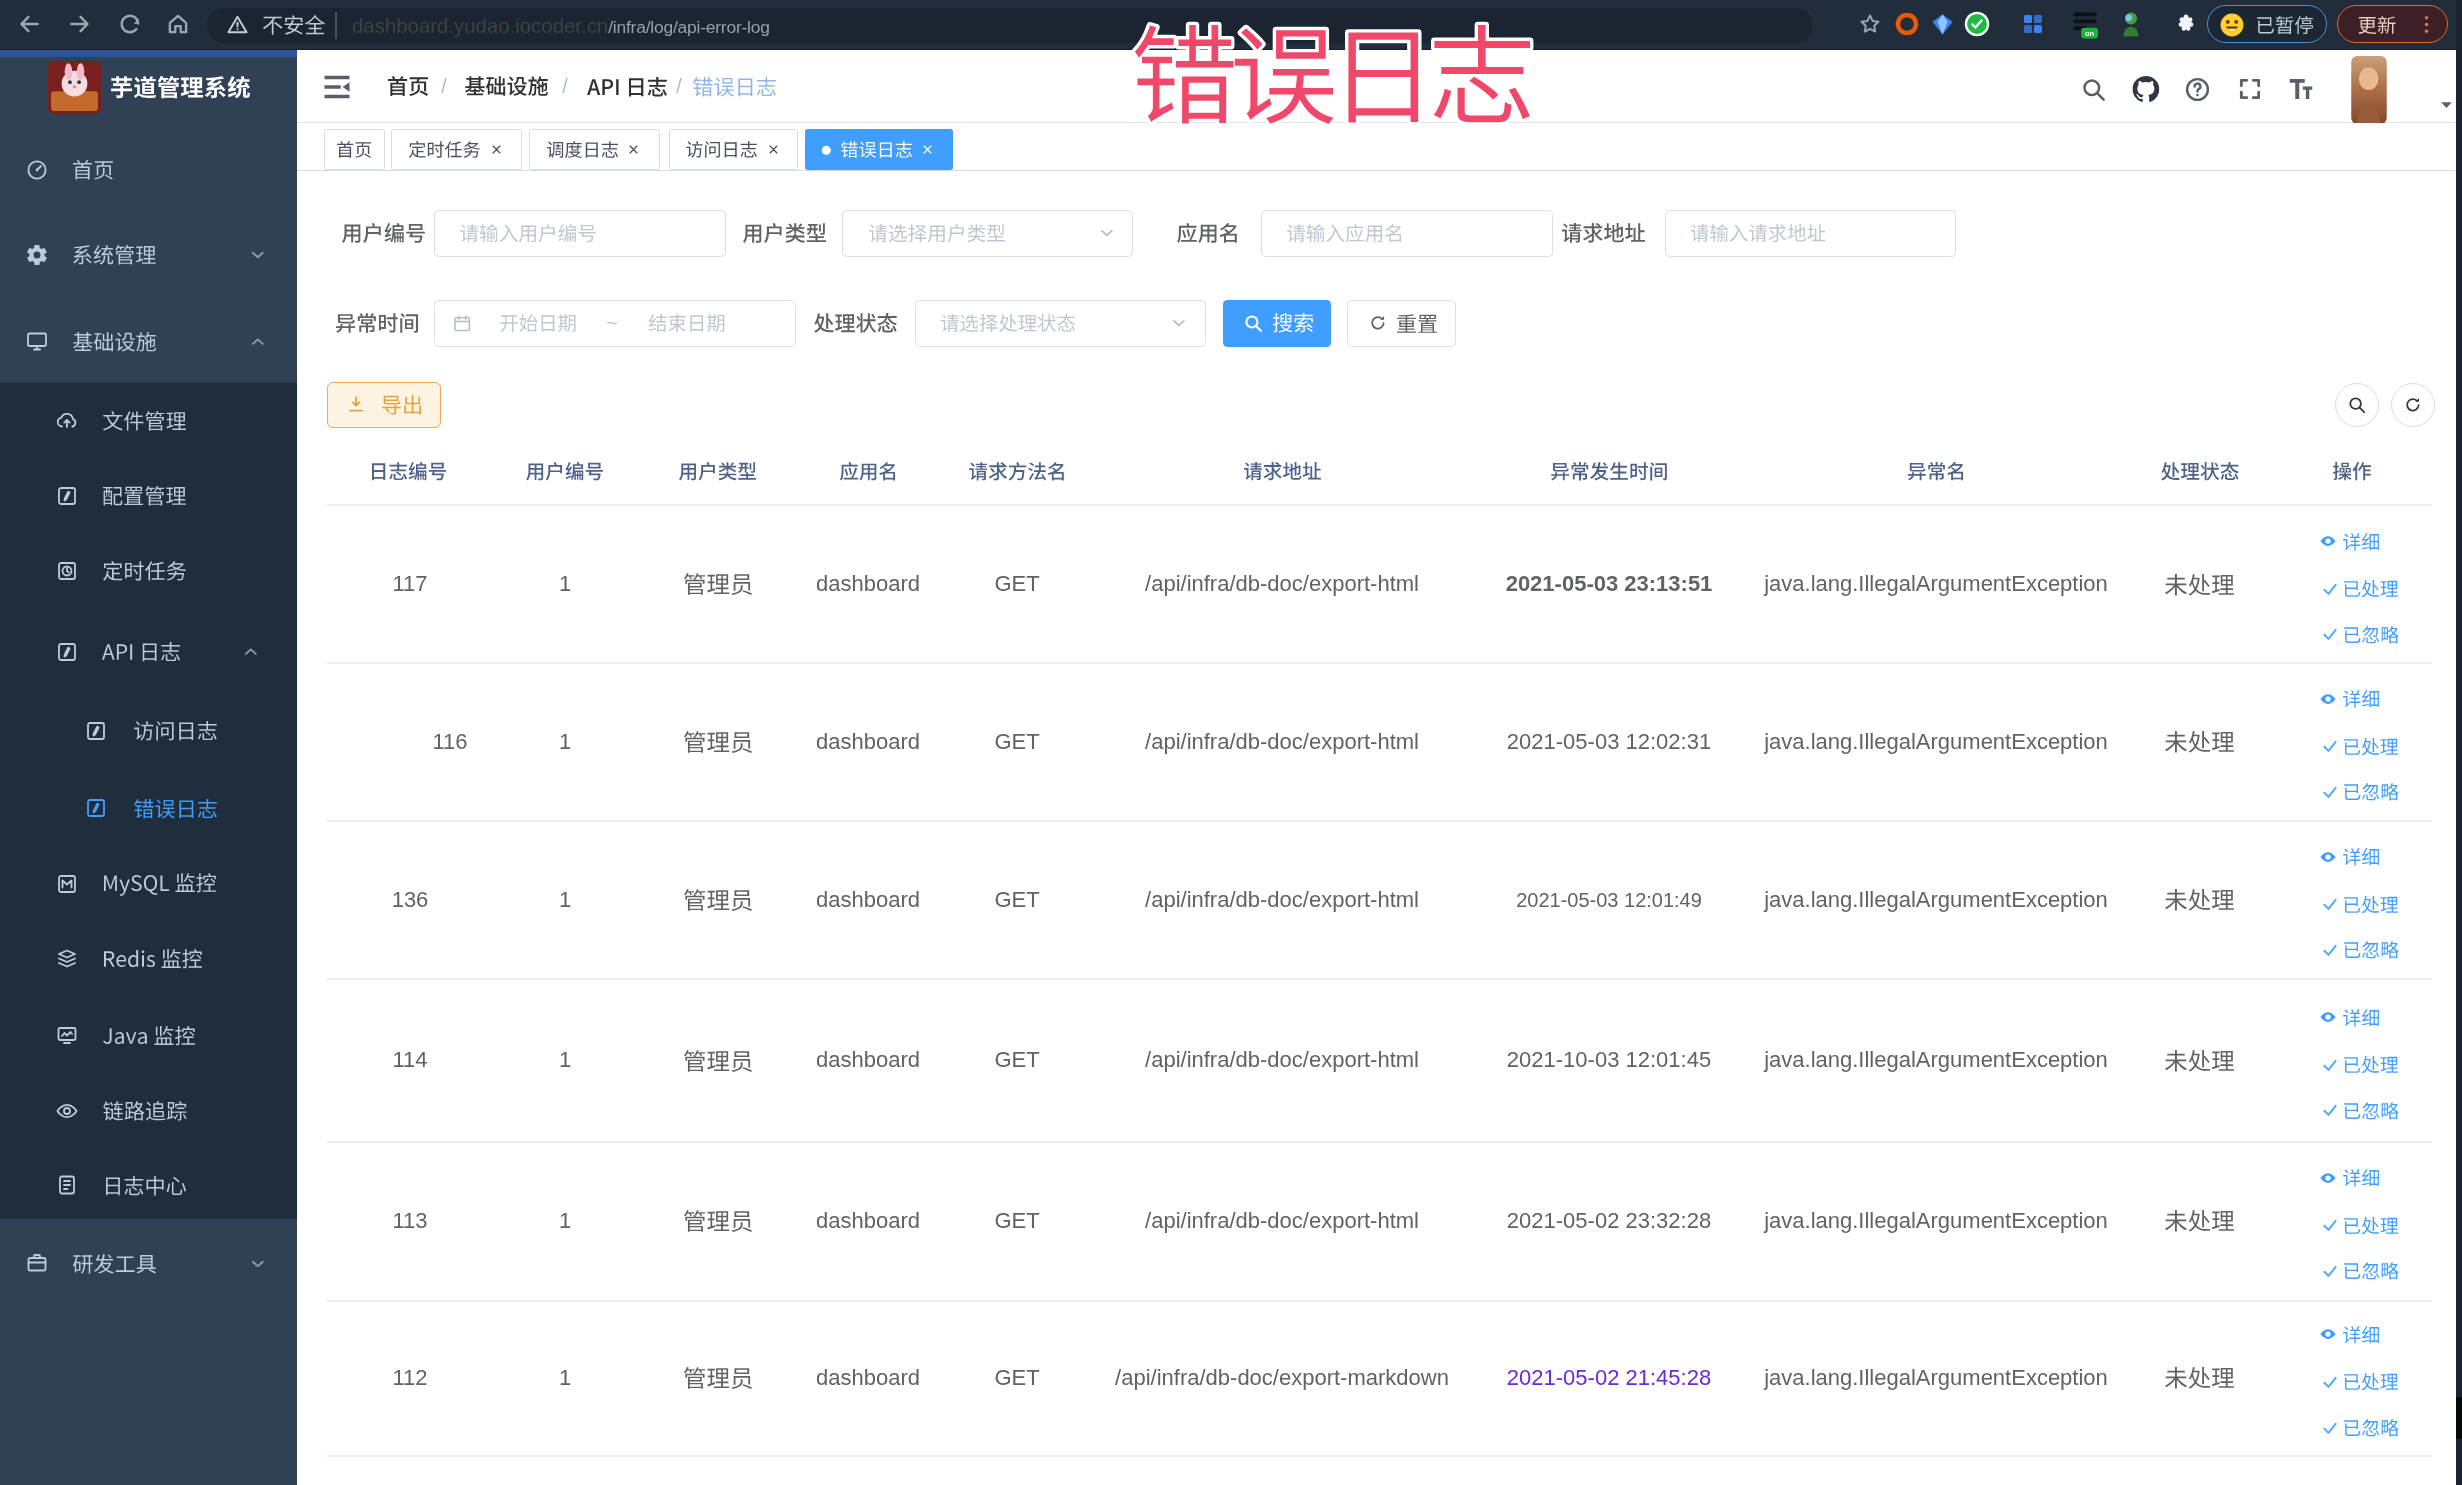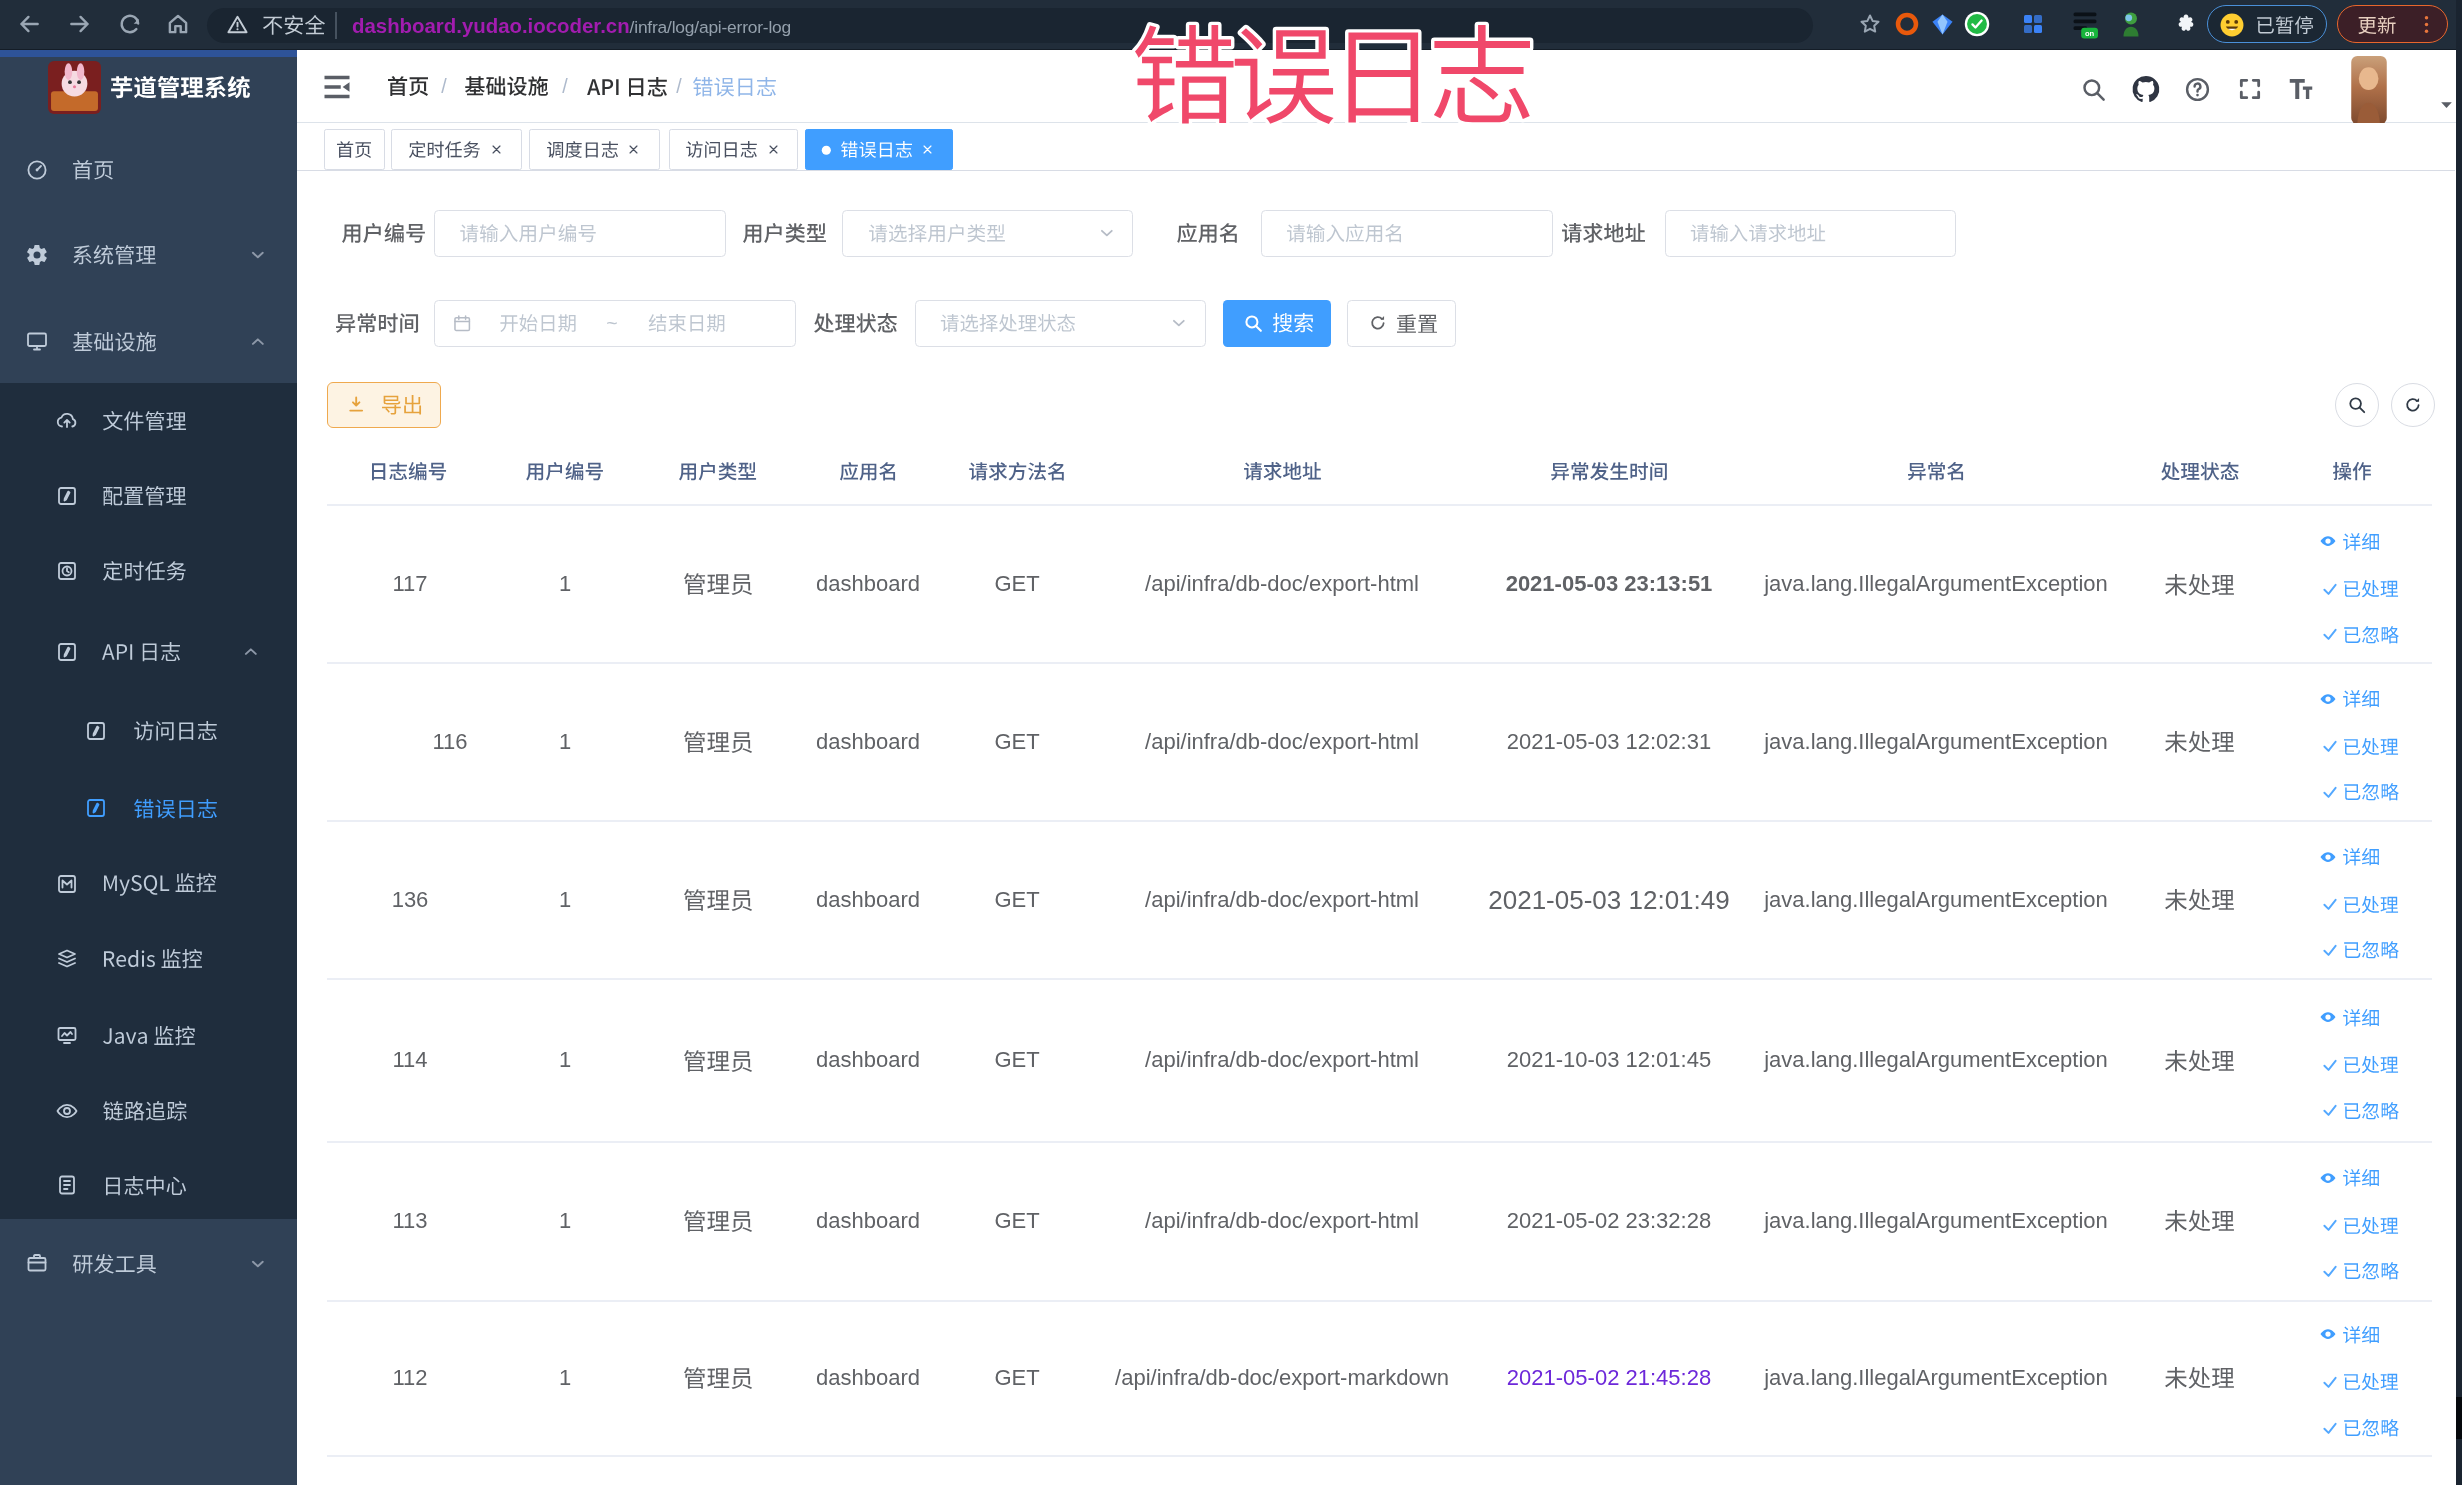--- a/index.html
+++ b/index.html
@@ -27,21 +27,21 @@
 <div style="position:absolute;left:207px;top:7.6px;width:1606px;height:35px;background:#1a2531;border-radius:17.4px"></div>
 <svg style="position:absolute;left:226px;top:13px;" width="23" height="23" viewBox="0 0 24 24" fill="none">
     <path d="M12 4 21.5 20h-19z" stroke="#c3ccd5" stroke-width="2.0" stroke-linecap="round" stroke-linejoin="round" fill="none"></path>
     <path d="M12 10v4.2" stroke="#c3ccd5" stroke-width="2.0" stroke-linecap="round" stroke-linejoin="round" fill="none"></path>
     <circle cx="12" cy="17" r="1.1" fill="#c3ccd5"></circle>
   </svg>
 <svg style="position:absolute;left:263px;top:15px;overflow:visible;" width="62" height="19.7" viewBox="1.2 -23.8 82.1 26.0">
     <path fill="#c3ccd5" d="M15.7 -13.4C19.0 -11.1 23.2 -7.8 25.2 -5.7L26.9 -7.3C24.8 -9.5 20.5 -12.6 17.2 -14.7ZM1.9 -21.6V-19.4H14.4C11.6 -14.6 6.8 -9.9 1.2 -7.1C1.7 -6.7 2.3 -5.8 2.7 -5.3C6.6 -7.3 10.0 -10.2 12.9 -13.5V2.2H15.1V-16.4C15.8 -17.3 16.5 -18.4 17.1 -19.4H26.1V-21.6Z M39.6 -23.0C40.0 -22.2 40.5 -21.2 40.9 -20.3H30.6V-14.6H32.7V-18.3H51.2V-14.6H53.4V-20.3H43.4C43.0 -21.2 42.3 -22.6 41.7 -23.6ZM46.4 -10.6C45.5 -8.3 44.3 -6.5 42.7 -5.0C40.7 -5.8 38.6 -6.5 36.7 -7.2C37.4 -8.2 38.1 -9.4 38.9 -10.6ZM36.4 -10.6C35.4 -9.0 34.3 -7.4 33.4 -6.2C35.7 -5.5 38.3 -4.5 40.8 -3.5C38.1 -1.7 34.6 -0.5 30.3 0.3C30.7 0.7 31.4 1.7 31.6 2.2C36.2 1.2 40.0 -0.3 43.0 -2.5C46.5 -1.0 49.8 0.6 51.9 2.0L53.6 0.2C51.4 -1.1 48.2 -2.7 44.8 -4.1C46.5 -5.9 47.8 -8.0 48.8 -10.6H54.2V-12.6H40.0C40.8 -14.0 41.5 -15.4 42.1 -16.7L39.8 -17.1C39.2 -15.7 38.4 -14.1 37.5 -12.6H29.9V-10.6Z M69.8 -23.8C67.0 -19.4 61.9 -15.3 56.7 -12.9C57.3 -12.5 57.9 -11.8 58.2 -11.2C59.3 -11.8 60.4 -12.4 61.5 -13.1V-11.3H68.9V-6.9H61.7V-5.1H68.9V-0.4H58.1V1.5H82.0V-0.4H71.1V-5.1H78.7V-6.9H71.1V-11.3H78.7V-13.2C79.7 -12.4 80.8 -11.8 81.9 -11.1C82.2 -11.7 82.8 -12.5 83.4 -12.9C78.8 -15.3 74.6 -18.2 71.2 -22.2L71.7 -23.0ZM61.6 -13.2C64.8 -15.2 67.7 -17.8 70.0 -20.7C72.7 -17.6 75.5 -15.3 78.6 -13.2Z"></path>
   </svg>
 <div style="position:absolute;left:335px;top:12px;width:2.3px;height:26.5px;background:#46525f"></div>
-<div style="position:absolute;left:352px;top:26px;transform:translateY(-50%);white-space:nowrap;font-size:20.4px;"><span style="color:#a21caf;font-weight:700;">dashboard.yudao.iocoder.cn</span><span style="color:#94a0ac;font-size:17.4px;letter-spacing:-0.2px;">/infra/log/api-error-log</span></div>
+<div style="position:absolute;left:352px;top:26px;transform:translateY(-50%);white-space:nowrap;font-size:20.4px;"><span style="color:#404040;font-weight:400;">dashboard.yudao.iocoder.cn</span><span style="color:#94a0ac;font-size:17.4px;letter-spacing:-0.2px;">/infra/log/api-error-log</span></div>
 <svg style="position:absolute;left:1858px;top:12px;" width="24" height="24" viewBox="0 0 24 24" fill="none">
     <path d="M12 3.5l2.6 5.4 5.9.8-4.3 4.1 1 5.8-5.2-2.8-5.2 2.8 1-5.8L3.5 9.7l5.9-.8z" stroke="#9aa6b3" stroke-width="2.0" stroke-linecap="round" stroke-linejoin="round" fill="none"></path>
   </svg>
 <svg style="position:absolute;left:1895px;top:12px" width="24" height="24" viewBox="0 0 32 32">
     <circle cx="16" cy="16" r="12" fill="none" stroke="#e8590c" stroke-width="6"></circle>
   </svg>
 <svg style="position:absolute;left:1931px;top:13px" width="23" height="23" viewBox="0 0 32 32">
     <path fill="#3b82f6" d="M16 2 30 12 16 30 2 12z"></path>
     <path fill="#93c5fd" d="M16 2 23 12 16 30 9 12z"></path>
   </svg>
@@ -502,21 +502,21 @@
   </svg>
 <div style="position:absolute;left:327px;top:820px;width:2105px;height:1.5px;background:#ebeef5"></div>
 <div style="position:absolute;left:410px;top:900px;transform:translateX(-50%) translateY(-50%);font-size:22px;font-weight:400;color:#606266;white-space:nowrap;">136</div>
 <div style="position:absolute;left:565px;top:900px;transform:translateX(-50%) translateY(-50%);font-size:22px;font-weight:400;color:#606266;white-space:nowrap;">1</div>
 <svg style="position:absolute;left:684px;top:889px;overflow:visible" width="68" height="22" viewBox="1.3 -26.2 89.7 28.8">
     <use href="#g_admin" fill="#606266"></use>
   </svg>
 <div style="position:absolute;left:868px;top:900px;transform:translateX(-50%) translateY(-50%);font-size:22px;font-weight:400;color:#606266;white-space:nowrap;">dashboard</div>
 <div style="position:absolute;left:1017px;top:900px;transform:translateX(-50%) translateY(-50%);font-size:22px;font-weight:400;color:#606266;white-space:nowrap;">GET</div>
 <div style="position:absolute;left:1282px;top:900px;transform:translateX(-50%) translateY(-50%);font-size:22px;font-weight:400;color:#606266;white-space:nowrap;">/api/infra/db-doc/export-html</div>
-<div style="position:absolute;left:1609px;top:900px;transform:translateX(-50%) translateY(-50%);font-size:26px;font-weight:400;color:#606266;white-space:nowrap;">2021-05-03 12:01:49</div>
+<div style="position:absolute;left:1609px;top:900px;transform:translateX(-50%) translateY(-50%);font-size:20px;font-weight:400;color:#606266;white-space:nowrap;">2021-05-03 12:01:49</div>
 <div style="position:absolute;left:1936px;top:900px;transform:translateX(-50%) translateY(-50%);font-size:22px;font-weight:400;color:#606266;white-space:nowrap;">java.lang.IllegalArgumentException</div>
 <svg style="position:absolute;left:2165px;top:889px;overflow:visible" width="69" height="21.6" viewBox="1.1 -26.0 90.9 28.5">
     <use href="#g_unproc" fill="#606266"></use>
   </svg>
 <svg style="position:absolute;left:2319px;top:848px;" width="18" height="18" viewBox="0 0 24 24" fill="none">
     <path fill="#409eff" d="M12 5.5C6 5.5 2 12 2 12s4 6.5 10 6.5S22 12 22 12 18 5.5 12 5.5zm0 10a3.5 3.5 0 1 1 0-7 3.5 3.5 0 0 1 0 7z"></path>
   </svg>
 <svg style="position:absolute;left:2343px;top:848px;overflow:visible" width="36" height="17.5" viewBox="1.0 -21.1 47.2 23.1">
     <use href="#g_detail" fill="#409eff"></use>
   </svg>

